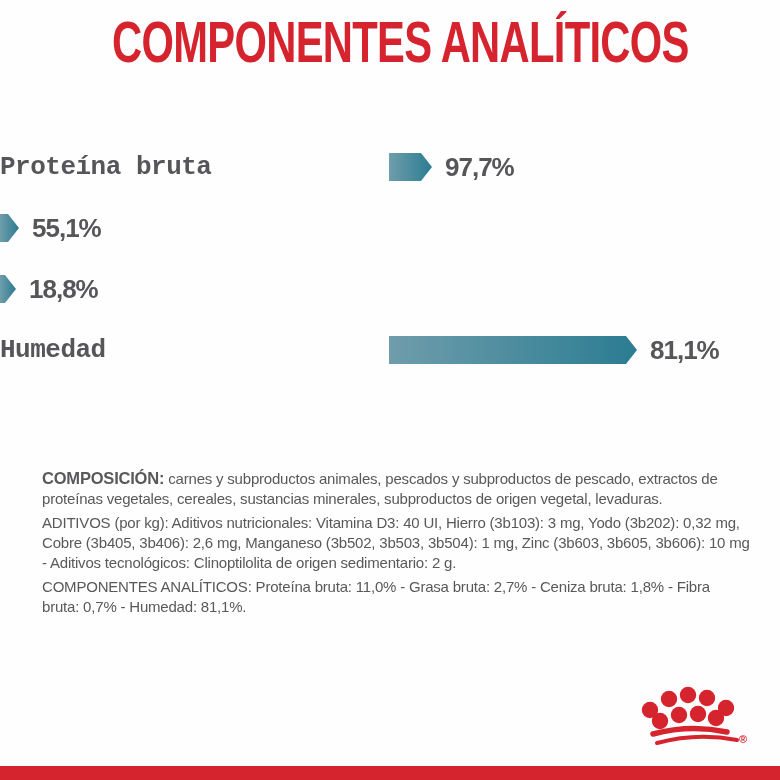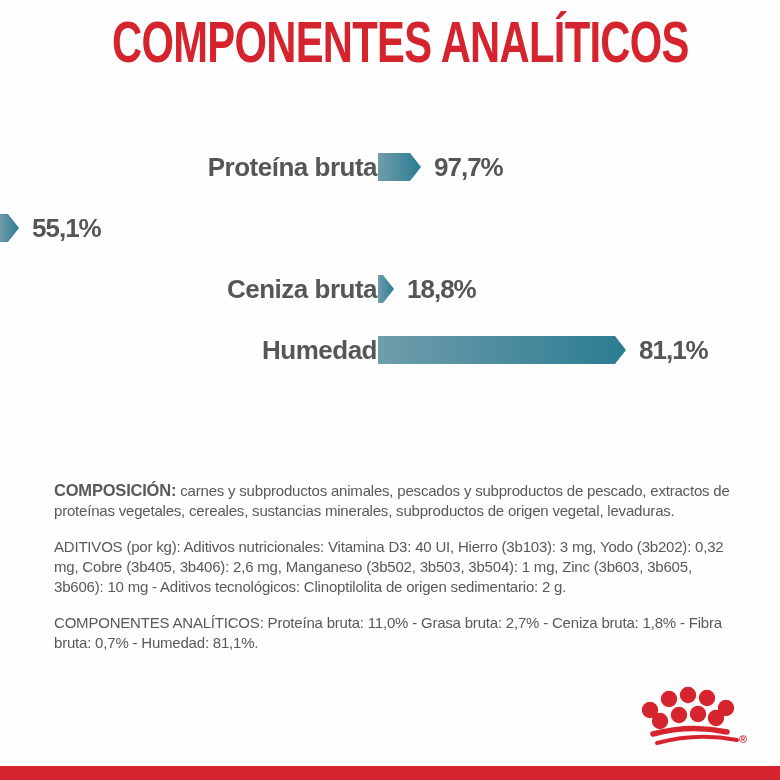--- a/index.html
+++ b/index.html
@@ -21,40 +21,40 @@
     letter-spacing:-1px;white-space:nowrap;
   }
   
   .chart{
     position:absolute;top:150px;left:0;width:780px;
   }
   .chart .row{
     display:flex;align-items:center;height:34px;margin-bottom:27px;
   }
   .chart .label{
-    width:377px;flex:0 0 377px;text-align:right;padding-right:1px;
+    width:377px;flex:0 0 377px;padding-right:12px;
     font-size:26px;font-weight:bold;letter-spacing:-0.5px;
-    color:var(--gray);white-space:nowrap;
+    color:var(--gray);white-space:nowrap;font-family:Liberation Mono, monospace;
   }
   .chart .bar{
     height:28px;
     background:linear-gradient(90deg,var(--teal-light),var(--teal-dark));
     clip-path:polygon(0 0, calc(100% - 11px) 0, 100% 50%, calc(100% - 11px) 100%, 0 100%);
   }
   .chart .value{
     margin-left:13px;
     font-size:26px;font-weight:bold;letter-spacing:-1px;
     color:var(--gray);white-space:nowrap;
   }
   
   .info{
     position:absolute;left:38px;top:464px;width:716px;
     font-size:15px;line-height:20px;color:#59595b;letter-spacing:-0.2px;
   }
-  .info p{margin:16px;}
+  .info p{margin:4px;}
   .info .b{font-weight:bold;font-size:16.5px;}
   
   .crown{position:absolute;left:637px;top:686px;width:126px;height:62px;}
   .rmark{
     position:absolute;left:739px;top:733px;
     font-size:11px;color:var(--red);font-weight:bold;
   }
   .footer-strip{
     position:absolute;left:0;bottom:0;width:780px;height:14px;
     background:var(--red);
@@ -71,21 +71,20 @@
     <div class="row">
       <div class="label">Proteína bruta</div>
       <div class="bar" style="width: 43px;"></div>
       <div class="value">97,7%</div>
     </div>
     <div class="row">
       <div class="bar" style="width: 19px;"></div>
       <div class="value">55,1%</div>
     </div>
     <div class="row">
-      <div class="label">Ceniza bruta</div>
       <div class="bar" style="width: 16px;"></div>
       <div class="value">18,8%</div>
     </div>
     <div class="row">
       <div class="label">Humedad</div>
       <div class="bar" style="width: 248px;"></div>
       <div class="value">81,1%</div>
     </div>
   </div>
 

